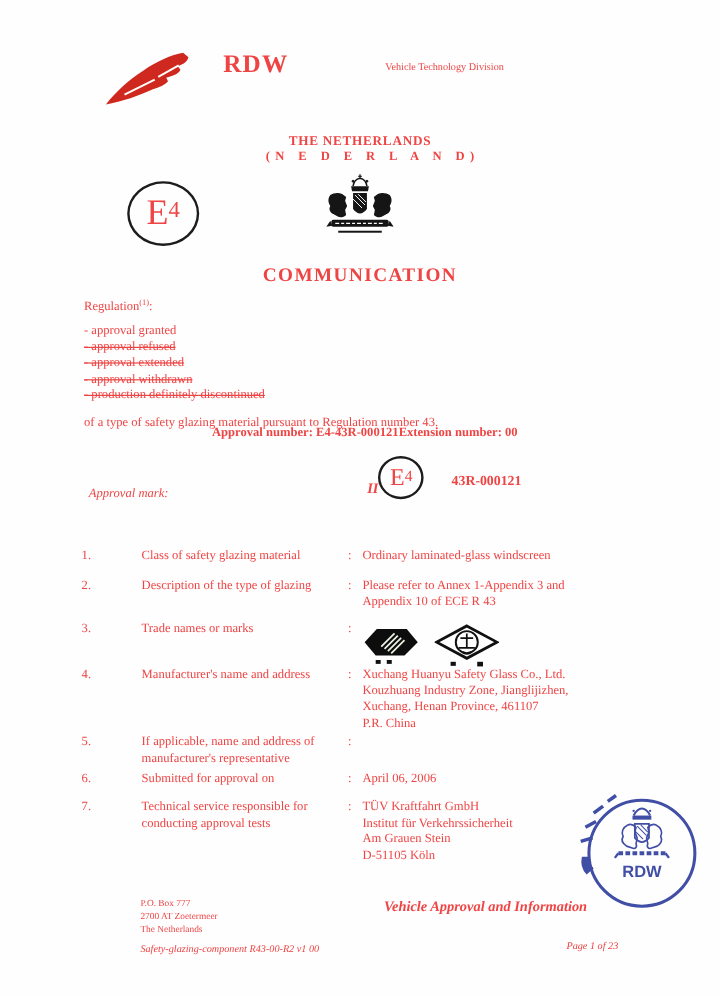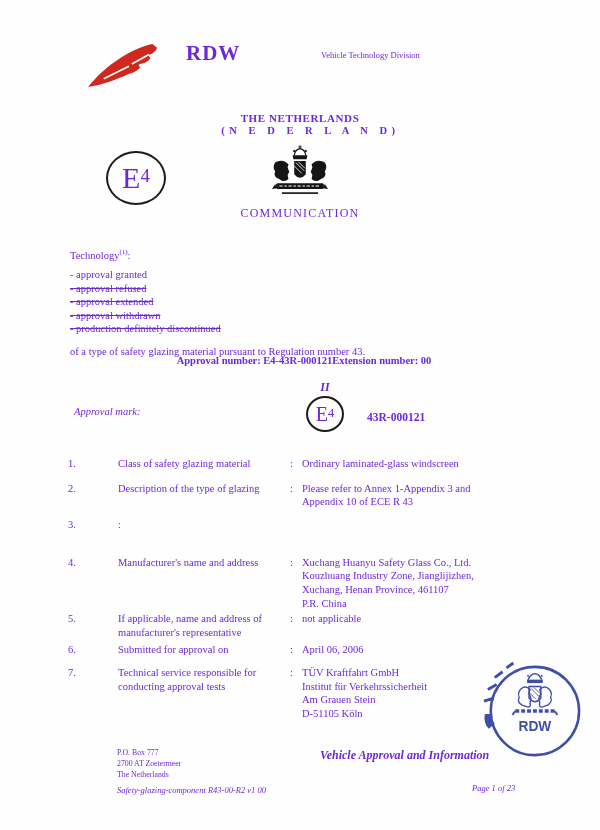--- a/index.html
+++ b/index.html
@@ -1,33 +1,33 @@
 <!DOCTYPE html>
 <html><head>
 <meta charset="utf-8">
 <style>
   html,body { margin:0; padding:0; background:#ffffff; }
   .page {
     position:relative; width:600px; height:830px; margin:0 auto;
     background:#fefefe; overflow:hidden;
-    font-family:"Liberation Serif", serif; color:#6d28d9;
+    font-family:"Liberation Serif", serif; color:#ef4444;
   }
   .pre { white-space:pre-line; }
 
   
   .header-logo { position:absolute; left:86px; top:42px; width:74px; height:50px; }
   .header-rdw  { position:absolute; left:186px; top:41px; font-size:21px; font-weight:600; letter-spacing:1px; }
   .header-division { position:absolute; left:321px; top:50px; font-size:8.5px; }
 
   
   .title-block { position:absolute; left:0; top:112px; width:600px; text-align:center; }
   .country      { font-size:11px; font-weight:bold; letter-spacing:0.6px; }
   .country-alt  { font-size:10.5px; font-weight:bold; letter-spacing:4.5px; margin-top:1px;margin-left:21px; }
   .arms-svg     { display:block; margin:7px auto 0 auto; width:66px; height:54px; }
-  .communication{ font-size:12px; font-weight:normal; letter-spacing:1.2px; margin-top:9px; }
+  .communication{ font-size:16px; font-weight:bold; letter-spacing:1.2px; margin-top:24px; }
 
   
   .e-mark-large {
     position:absolute; left:106px; top:151px; width:56px; height:50px;
     border:2.5px solid #1c1c1c; border-radius:50%;
     display:flex; align-items:center; justify-content:center;
   }
   .e-mark-large .e  { font-size:30px; line-height:1; }
   .e-mark-large .n  { font-size:19px; line-height:1; margin-top:-6px; }
 
@@ -42,21 +42,21 @@
   .approval-row {
     position:absolute; left:66px; top:355px; width:476px;
     display:flex; justify-content:center;
     font-weight:bold; font-size:10.5px;
   }
 
   
   .mark-row { position:absolute; left:74px; top:380px; width:460px; height:52px; }
   .mark-label { position:absolute; left:0; top:26px; font-style:italic; font-size:10.5px; }
   .mark-group { position:absolute; left:232px; top:0; display:flex; align-items:flex-end; }
-  .mark-circle-col { display:flex; flex-direction:column; align-items:center; }
+  .mark-circle-col { display:flex; flex-direction:row; align-items:flex-end; }
   .mark-class { font-size:12px; font-style:italic; font-weight:bold; margin-bottom:1px; }
   .e-mark-small {
     width:34px; height:32px; border:2px solid #1c1c1c; border-radius:50%;
     display:flex; align-items:center; justify-content:center;
   }
   .e-mark-small .e { font-size:20px; line-height:1; }
   .e-mark-small .n { font-size:13px; line-height:1; margin-top:-4px; }
   .mark-number { font-weight:bold; font-size:11.5px; margin-left:23px; margin-bottom:9px;text-align:right; }
 
   
@@ -117,21 +117,21 @@
     </svg>
     <div class="communication">COMMUNICATION</div>
   </div>
 
   <div class="e-mark-large">
     <span class="e">E</span>
     <span class="n">4</span>
   </div>
 
   <div class="concerning">
-    <div class="head"><span>Technology</span><sup>(1)</sup><span>:</span></div>
+    <div class="head"><span>Regulation</span><sup>(1)</sup><span>:</span></div>
     <div>- approval granted</div>
     <div class="struck">- approval refused</div>
     <div class="struck">- approval extended</div>
     <div class="struck">- approval withdrawn</div>
     <div class="struck">- production definitely discontinued</div>
     <div class="subject-line">of a type of safety glazing material pursuant to Regulation number 43.</div>
   </div>
 
   <div class="approval-row">
     <span>Approval number: E4-43R-000121</span>
@@ -164,20 +164,21 @@
     <div class="item-row r2">
       <span>2.</span>
       <span class="pre">Description of the type of glazing</span>
       <span>:</span>
       <span class="pre">Please refer to Annex 1-Appendix 3 and
 Appendix 10 of ECE R 43</span>
     </div>
 
     <div class="item-row r3">
       <span>3.</span>
+      <span class="pre">Trade names or marks</span>
       <span>:</span>
       <span class="logos">
         <svg width="48" height="38" viewBox="0 0 52 38" aria-hidden="true">
           <polygon points="2,16 13,4 40,4 50,16 38,28 12,28" fill="#0d0d0d"></polygon>
           <g stroke="#e9f0df" stroke-width="1.6">
             <path d="M17 20 L29 8 M20 22 L32 10 M23 24 L35 12 M26 26 L38 14"></path>
           </g>
           <rect x="12" y="32" width="4.5" height="3.5" fill="#111"></rect>
           <rect x="22" y="32" width="4.5" height="3.5" fill="#111"></rect>
         </svg>
@@ -199,21 +200,20 @@
 Kouzhuang Industry Zone, Jianglijizhen,
 Xuchang, Henan Province, 461107
 P.R. China</span>
     </div>
 
     <div class="item-row r5">
       <span>5.</span>
       <span class="pre">If applicable, name and address of
 manufacturer's representative</span>
       <span>:</span>
-      <span class="pre">not applicable</span>
     </div>
 
     <div class="item-row r6">
       <span>6.</span>
       <span class="pre">Submitted for approval on</span>
       <span>:</span>
       <span class="pre">April 06, 2006</span>
     </div>
 
     <div class="item-row r7">

